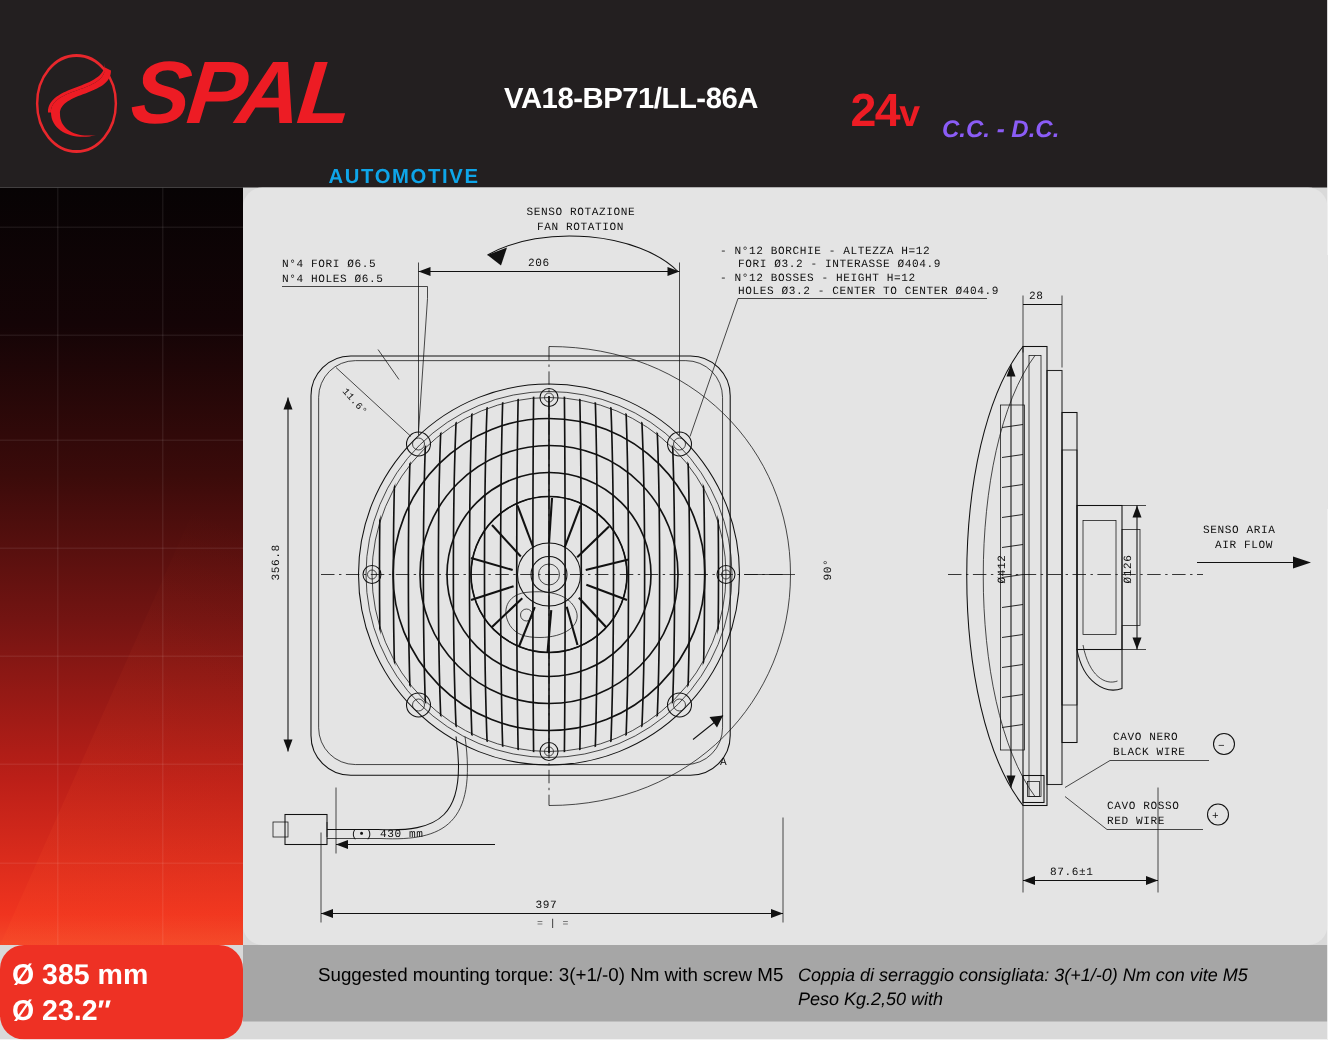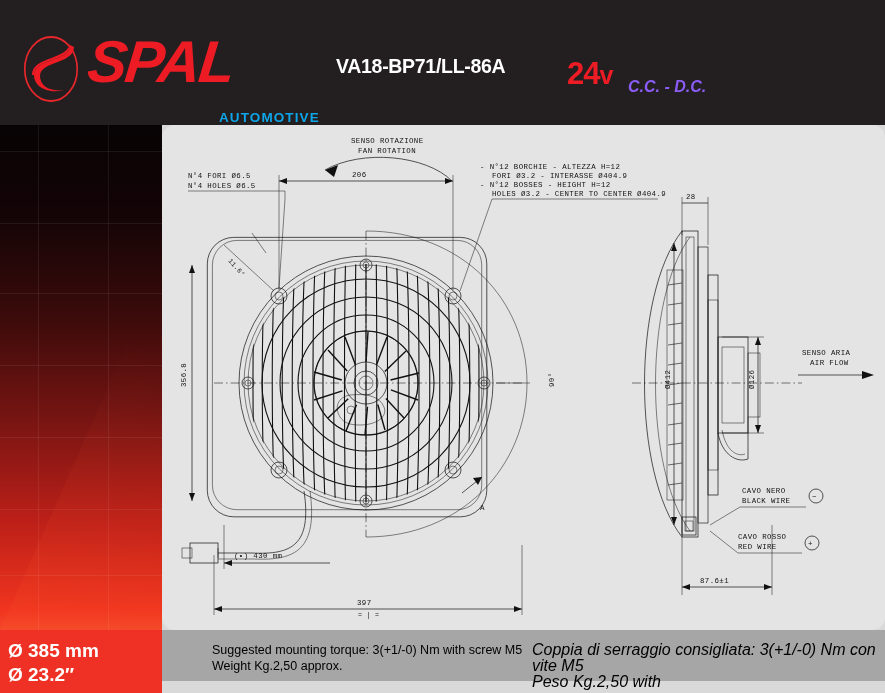--- a/index.html
+++ b/index.html
@@ -30,27 +30,27 @@
   #leftpanel{position:absolute;left:0;top:125px;width:162px;height:505px;
         background:linear-gradient(to bottom,#070304 0%,#140406 18%,#3b0b0a 38%,
                    #731412 57%,#bb1f18 78%,#f0341f 96%,#f4482a 100%);overflow:hidden;}
   #leftpanel .diag{position:absolute;left:-40px;bottom:-90px;width:250px;height:420px;
         background:linear-gradient(to bottom,rgba(255,255,255,0) 0%,rgba(255,90,40,.18) 100%);
         transform:rotate(24deg);transform-origin:bottom left;}
   #leftpanel .gx{position:absolute;top:0;bottom:0;width:1px;background:rgba(255,255,255,.07);}
   #leftpanel .gy{position:absolute;left:0;right:0;height:1px;background:rgba(255,255,255,.07);}
 
   
-  #diabox{position:absolute;left:0;top:630px;width:162px;height:63px;background:#ee3124;}
+  #diabox{position:absolute;left:0;top:630px;width:162px;height:63px;background:#ee3124;border-radius:16px;}
   #diabox div{color:#fff;font-weight:bold;font-size:19px;line-height:24px;
         padding-left:8px;}
   #diabox .l1{padding-top:9px;}
   #notebar{position:absolute;left:162px;top:630px;width:723px;height:51px;background:#a6a6a6;}
   #note-en{position:absolute;left:50px;top:12px;font-size:12.5px;line-height:16px;color:#000;}
-  #note-it{position:absolute;left:370px;top:12px;font-size:16px;line-height:16px;
+  #note-it{position:absolute;left:370px;top:12px;font-size:12px;line-height:16px;
         color:#000;font-style:italic;}
 
   
   #drawing{position:absolute;left:162px;top:125px;width:723px;height:505px;
         background:#e4e4e4;border-radius:13px;}
   #drawing svg{display:block;}
   .dtxt{font-family:"Liberation Mono",monospace;font-size:7.4px;fill:#111;
         letter-spacing:.4px;}
   .dtxt-s{font-family:"Liberation Mono",monospace;font-size:6.6px;fill:#111;
         letter-spacing:.3px;}
@@ -409,21 +409,20 @@
   </div>
 
   <div id="diabox">
     <div class="l1">Ø 385 mm</div>
     <div>Ø 23.2″</div>
   </div>
 
   <div id="notebar">
     <div id="note-en">
       <div>Suggested mounting torque: 3(+1/-0) Nm with screw M5</div>
-      <div>Weight Kg.2,50 approx.</div>
     </div>
     <div id="note-it">
       <div>Coppia di serraggio consigliata: 3(+1/-0) Nm con vite M5</div>
       <div>Peso Kg.2,50 with</div>
     </div>
   </div>
 
 </div>
 
 </body></html>

